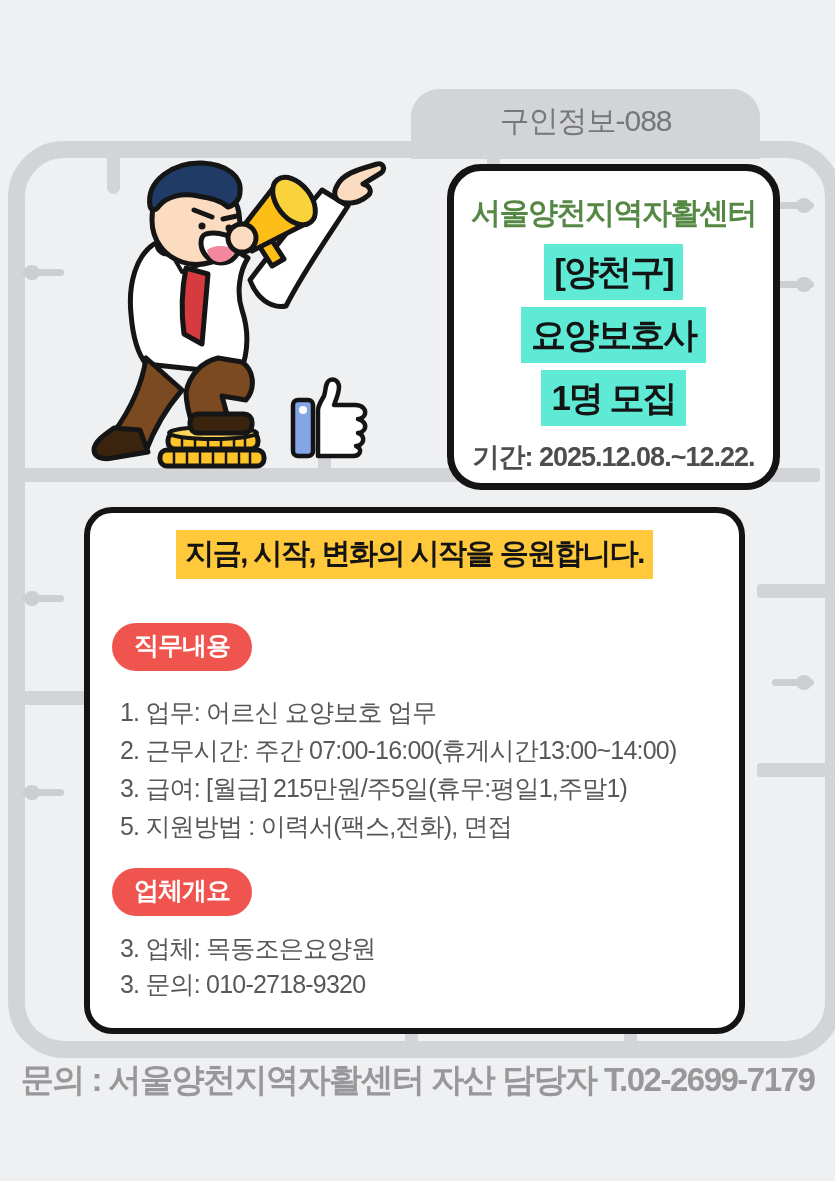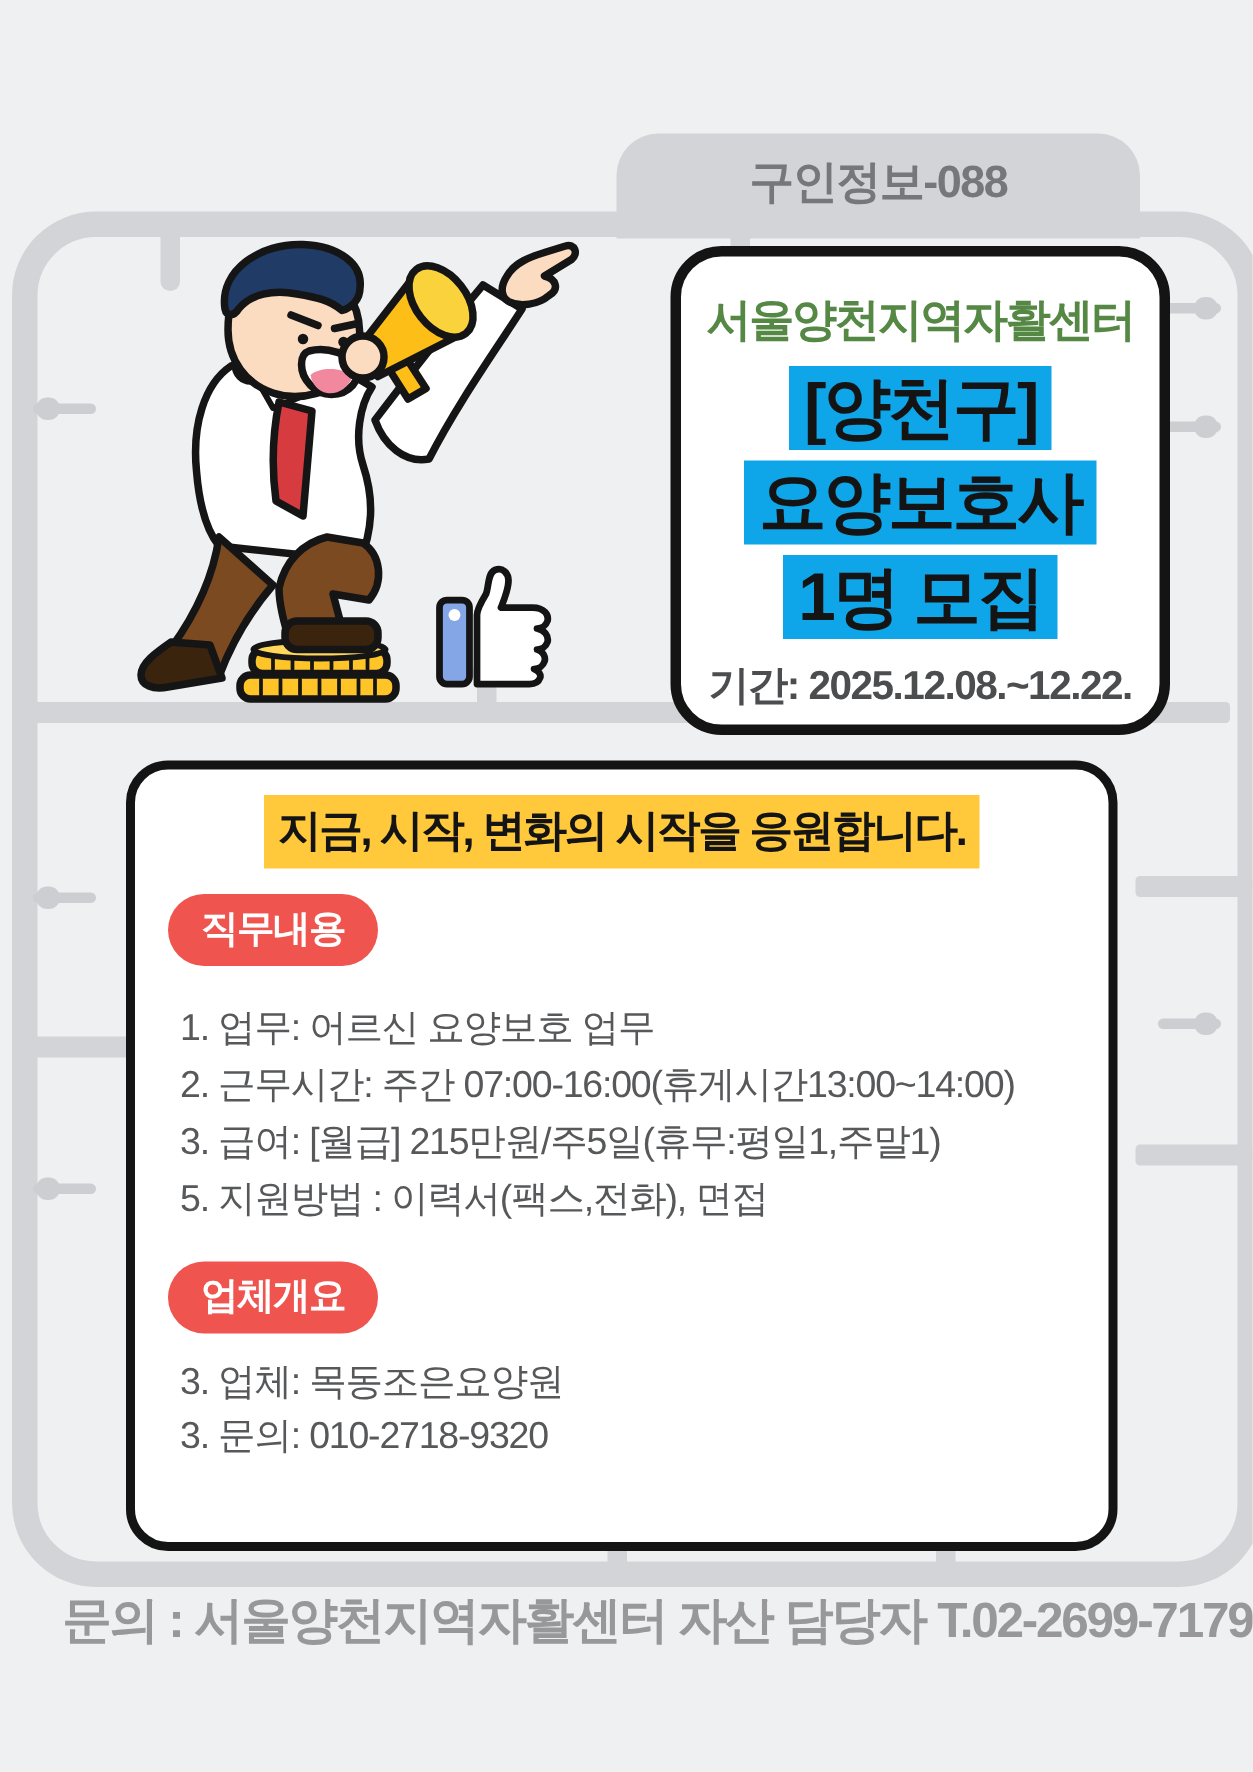--- a/index.html
+++ b/index.html
@@ -4,21 +4,21 @@
 <style>
   html,body{margin:0;padding:0;}
   body{width:835px;height:1181px;overflow:hidden;background:#EEF0F1;
        font-family:"Liberation Sans",sans-serif;position:relative;}
   #poster{position:absolute;inset:0;width:835px;height:1181px;}
   .sprue-frame{position:absolute;left:8px;top:141px;width:834px;height:917px;
        border:17px solid #D3D4D7;border-radius:56px;background:transparent;box-sizing:border-box;}
   .sprue-tab{position:absolute;left:411px;top:89px;width:349px;height:70px;
        background:#D3D4D7;border-radius:28px 28px 0 0;}
   .sprue-tab .tab-label{display:block;text-align:center;padding-top:12px;
-       font-size:30px;font-weight:700;color:#76777A;letter-spacing:-1px;}
+       font-size:30px;font-weight:400;color:#76777A;letter-spacing:-1px;}
   .sprue-bar{position:absolute;height:14px;background:#D3D4D7;border-radius:3px;}
   .bar-full{left:20px;top:468px;width:800px;}
   .bar-left{left:20px;top:691px;width:86px;}
   .bar-right-1{left:757px;top:584px;width:78px;}
   .bar-right-2{left:757px;top:763px;width:78px;}
   .sprue-pin{position:absolute;height:7px;width:42px;background:#CDCED1;border-radius:4px;}
   .sprue-pin::before{content:"";position:absolute;width:16px;height:15px;top:-4px;
        background:#CDCED1;border-radius:8px;}
   .pin-left::before{left:2px;}
   .pin-right::before{right:2px;}
@@ -38,43 +38,43 @@
   .man-illustration{position:absolute;left:90px;top:152px;width:332px;height:318px;}
   .thumb-illustration{position:absolute;left:287px;top:374px;width:88px;height:88px;}
 
   
   .title-card{position:absolute;left:447px;top:164px;width:333px;height:326px;
        background:#ffffff;border:7px solid #141414;border-radius:34px;box-sizing:border-box;
        text-align:center;z-index:3;}
   .org-name{margin-top:22px;font-size:30px;font-weight:800;color:#568845;letter-spacing:-1.5px;}
   .headline{margin-top:10px;}
   .headline .hl-line{display:block;margin-top:7px;}
-  .headline .hl-mark{display:inline-block;background:#0ea5e9;color:#141414;
-       font-size:45px;line-height:54px;font-weight:900;letter-spacing:-2px;padding:1px 10px;}
+  .headline .hl-mark{display:inline-block;background:#5eead4;color:#141414;
+       font-size:35px;line-height:54px;font-weight:900;letter-spacing:-2px;padding:1px 10px;}
   .period{margin-top:13px;font-size:27px;font-weight:800;color:#4C4D4F;letter-spacing:-1px;}
 
   
   .main-card{position:absolute;left:84px;top:507px;width:661px;height:527px;
        background:#ffffff;border:6px solid #141414;border-radius:28px;box-sizing:border-box;
        z-index:3;padding:0 0 0 0;}
   .slogan{text-align:center;margin-top:17px;}
   .slogan .hl-mark{display:inline-block;background:#FFC93B;color:#141414;
        font-size:29px;font-weight:900;letter-spacing:-1.5px;padding:4px 9px 5px;}
   .pill{display:inline-block;margin-left:22px;background:#F0544F;color:#ffffff;
        font-size:25px;font-weight:800;letter-spacing:-1px;padding:6px 22px 9px;border-radius:24px;}
-  .pill-1{margin-top:17px;}
+  .pill-1{margin-top:44px;}
   .pill-2{margin-top:23px;}
   .job-list{margin:22px 0 0 30px;font-size:25px;font-weight:400;color:#57585A;
        letter-spacing:-0.8px;}
   .job-list .row{line-height:38px;}
   .list-2{margin-top:14px;}
   .list-2 .row{line-height:36px;}
 
   
-  .footer-contact{position:absolute;left:0;right:0;top:1058px;text-align:right;
+  .footer-contact{position:absolute;left:0;right:0;top:1058px;text-align:center;
        font-size:33px;font-weight:800;color:#98989A;letter-spacing:-1.5px;z-index:3;}
 </style>
 </head>
 <body>
 
 <div id="poster">
 
   <div class="sprue-tab">
     <span class="tab-label">구인정보-088</span>
   </div>

